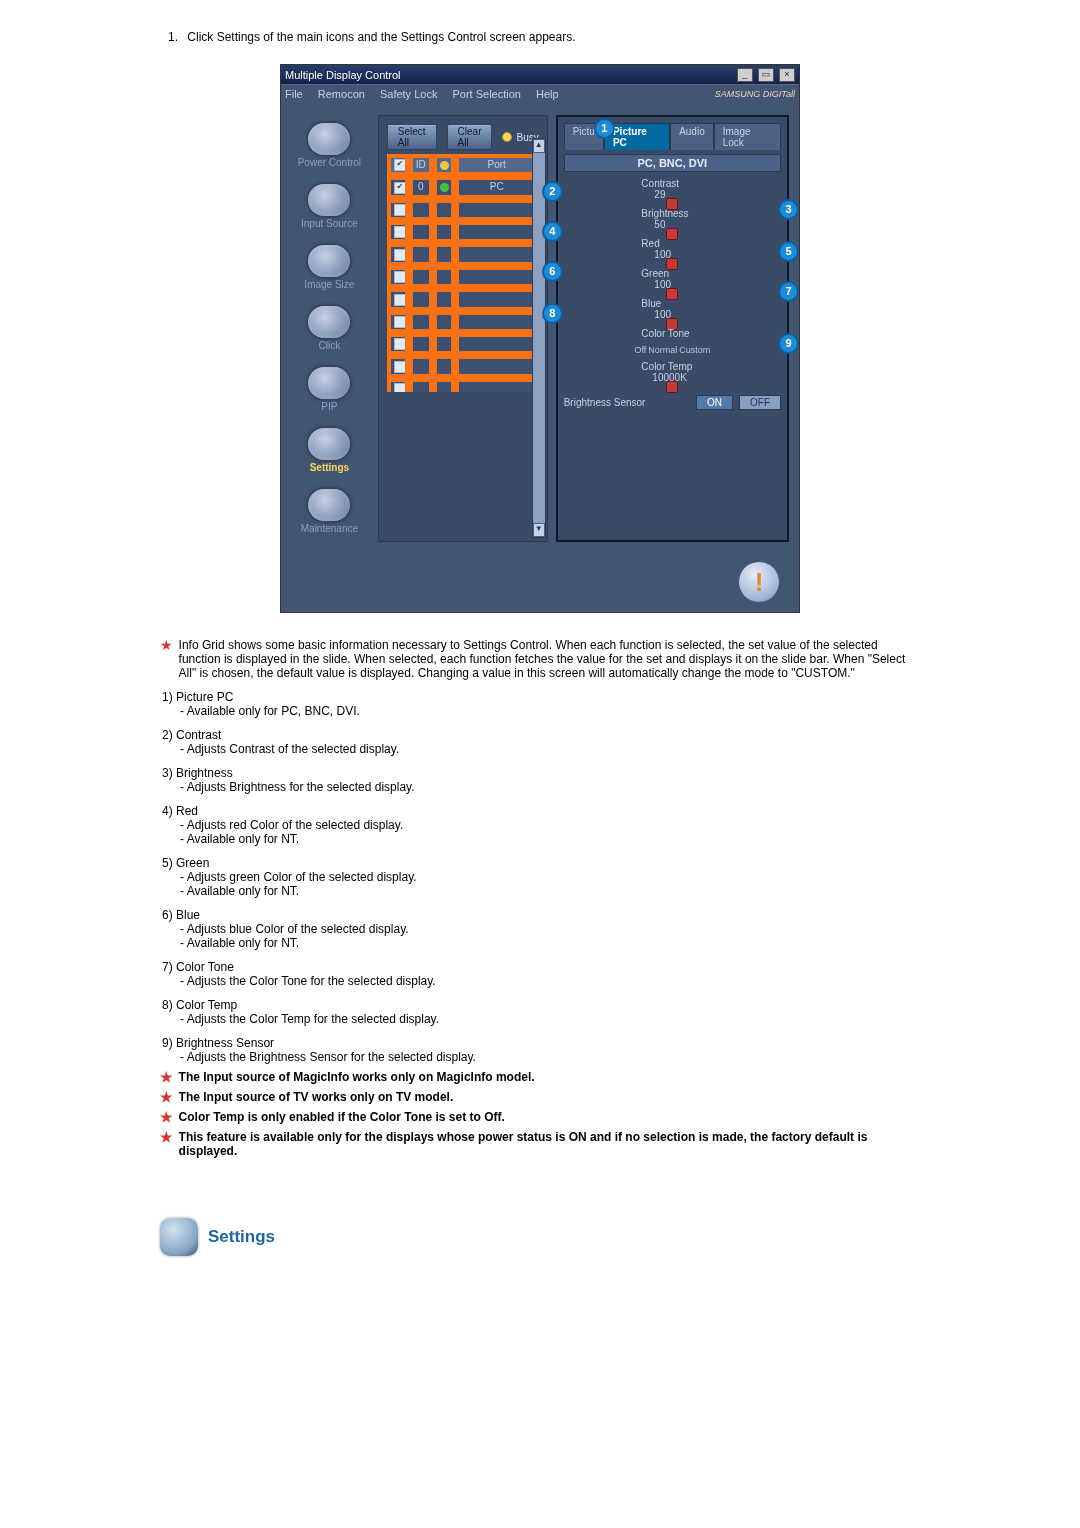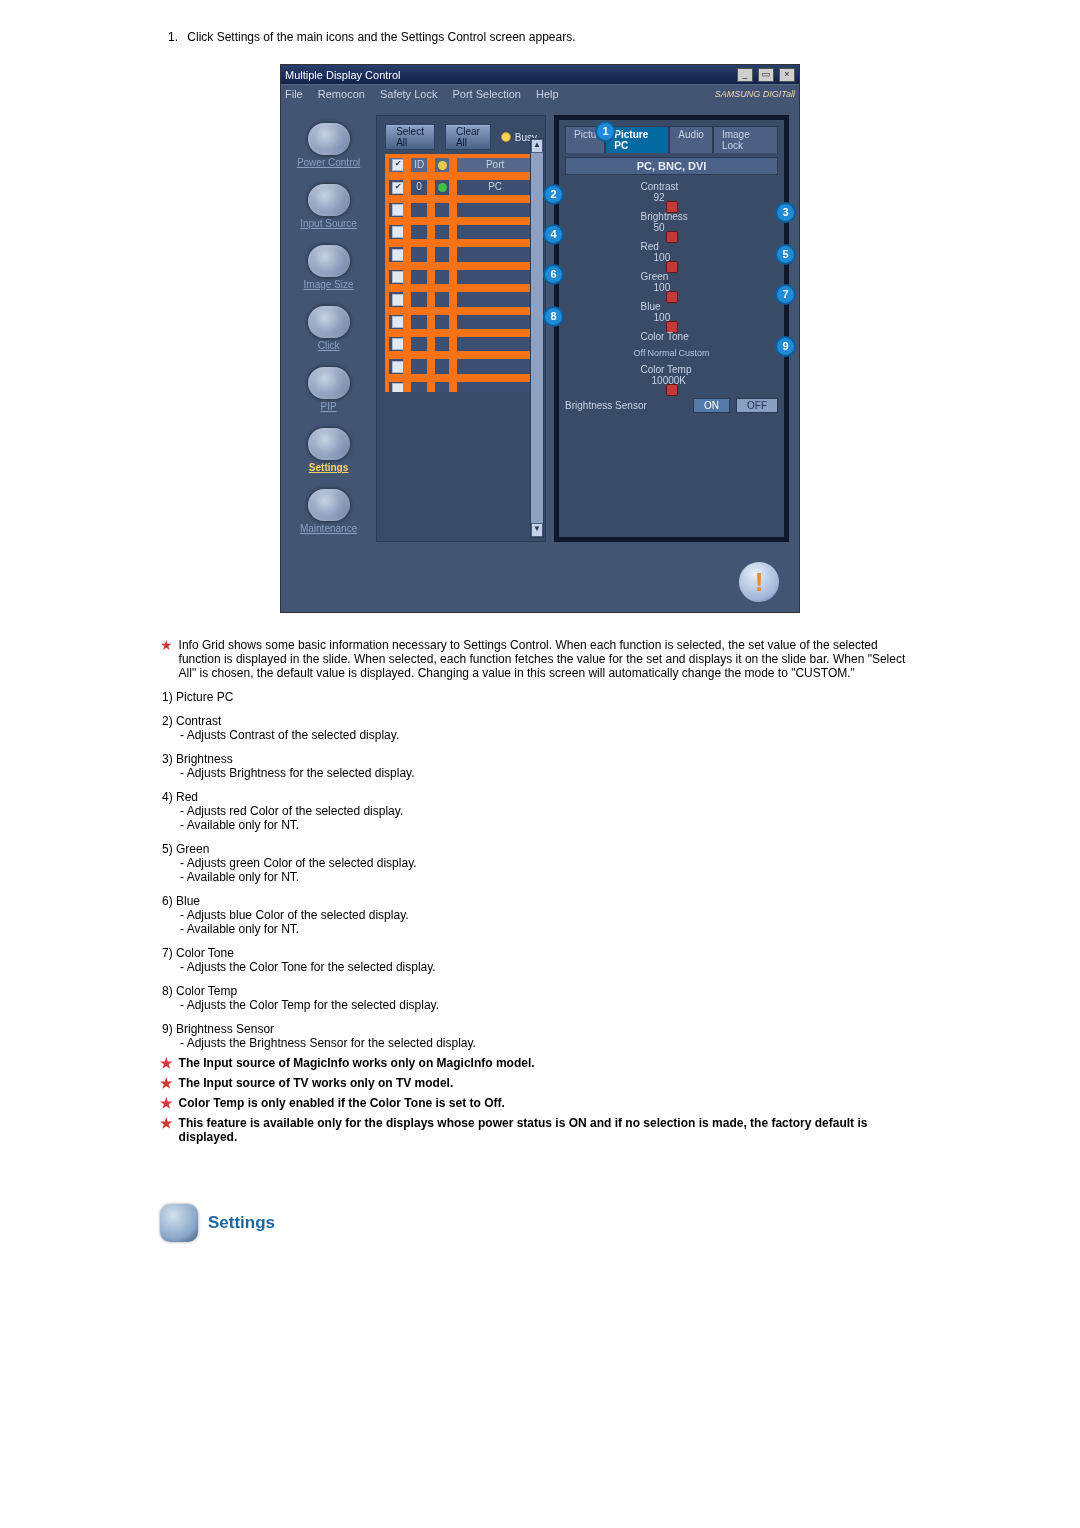--- a/index.html
+++ b/index.html
@@ -53,21 +53,20 @@
     padding: 12px 10px 12px 8px;
     display: flex;
     gap: 8px;
   }
   .sidebar { width: 84px; }
   .side-item {
     text-align: center;
     color: #8aa0c2;
     font-size: 10px;
     padding: 2px 0 8px;
-    text-decoration: underline;
   }
   .side-item.sel { color: #ffd35a; font-weight: bold; }
   .side-ico {
     width: 42px; height: 32px;
     margin: 6px auto 2px;
     border-radius: 18px;
     background: radial-gradient(circle at 40% 35%, #c7d2e4, #7b8db0 70%, #3e4f6d);
     box-shadow: 0 0 4px rgba(0,0,0,.6), inset 0 0 6px rgba(255,255,255,.35);
   }
   .center-col {
@@ -112,21 +111,21 @@
   .chk { width:10px; height:10px; border:1px solid #aab7cc; display:inline-block; background:#e3e9f3; vertical-align:middle;}
   .chk.on::after{content:"✔";color:#28415f;font-size:8px;display:block;line-height:8px;}
   .stat-d{width:9px;height:9px;border-radius:50%;display:inline-block;vertical-align:middle;}
   .stat-g{background:#43c043;} .stat-y{background:#e9c84a;}
   .grid-scroll{height:216px;overflow:hidden;position:relative;}
   .vscroll{position:absolute;right:1px;top:22px;bottom:3px;width:12px;background:#8ea1c1;border:1px solid #2d3d58;display:flex;flex-direction:column;justify-content:space-between;}
   .vscroll span{display:block;height:12px;background:#c5d1e6;border:1px solid #4b5f82;text-align:center;font-size:8px;line-height:10px;color:#2b3a54;}
   .panel {
     width: 226px;
     background: #3a4b68;
-    border: 5px solid #0f172a;
+    border: 2px solid #0f172a;
     padding: 6px 6px 10px;
     position: relative;
   }
   .tabs { display:flex; font-size:10px; color:#c8d2e4; }
   .tab { padding:2px 8px; background:#4c6084; border:1px solid #2b3a54; border-bottom:none;}
   .tab.act { background:#0369a1; color:#fff; font-weight:bold;}
   .status-bar {
     text-align:center; color:#e6ecf7; font-size:11px; font-weight:bold;
     background:#4b6187; border:1px solid #2b3a54; padding:2px; margin-top:4px;
   }
@@ -321,21 +320,21 @@
             <div class="tab">Pictu</div>
             <div class="tab act">Picture PC</div>
             <div class="tab">Audio</div>
             <div class="tab">Image Lock</div>
           </div>
           <div class="callout" style="left:36px;top:1px;">1</div>
           <div class="status-bar">PC, BNC, DVI</div>
 
           <div class="prow">
             <div class="lbl">Contrast</div>
-            <div class="val">92</div>
+            <div class="val">29</div>
             <div class="slider">
                 <div class="fill" style="width:56%"></div>
                 <div class="knob" style="left:56%"></div>
               </div>
           </div>
           <div class="callout" style="left:-16px;top:64px;">2</div>
 
           <div class="prow">
             <div class="lbl">Brightness</div>
             <div class="val">50</div>
@@ -410,20 +409,21 @@
     </div>
   </div>
 
   <div class="star-note">
     <span class="star">★</span>
     <span>Info Grid shows some basic information necessary to Settings Control. When each function is selected, the set value of the selected function is displayed in the slide. When selected, each function fetches the value for the set and displays it on the slide bar. When "Select All" is chosen, the default value is displayed. Changing a value in this screen will automatically change the mode to "CUSTOM."</span>
   </div>
 
   <div class="def-list" id="def-list">
       <div class="hdr">1) Picture PC</div>
+      <div class="sub">- Available only for PC, BNC, DVI.</div>
       <div class="hdr">2) Contrast</div>
       <div class="sub">- Adjusts Contrast of the selected display.</div>
       <div class="hdr">3) Brightness</div>
       <div class="sub">- Adjusts Brightness for the selected display.</div>
       <div class="hdr">4) Red</div>
       <div class="sub">- Adjusts red Color of the selected display.</div>
       <div class="sub">- Available  only for NT.</div>
       <div class="hdr">5) Green</div>
       <div class="sub">- Adjusts green Color of the selected display.</div>
       <div class="sub">- Available  only for NT.</div>

